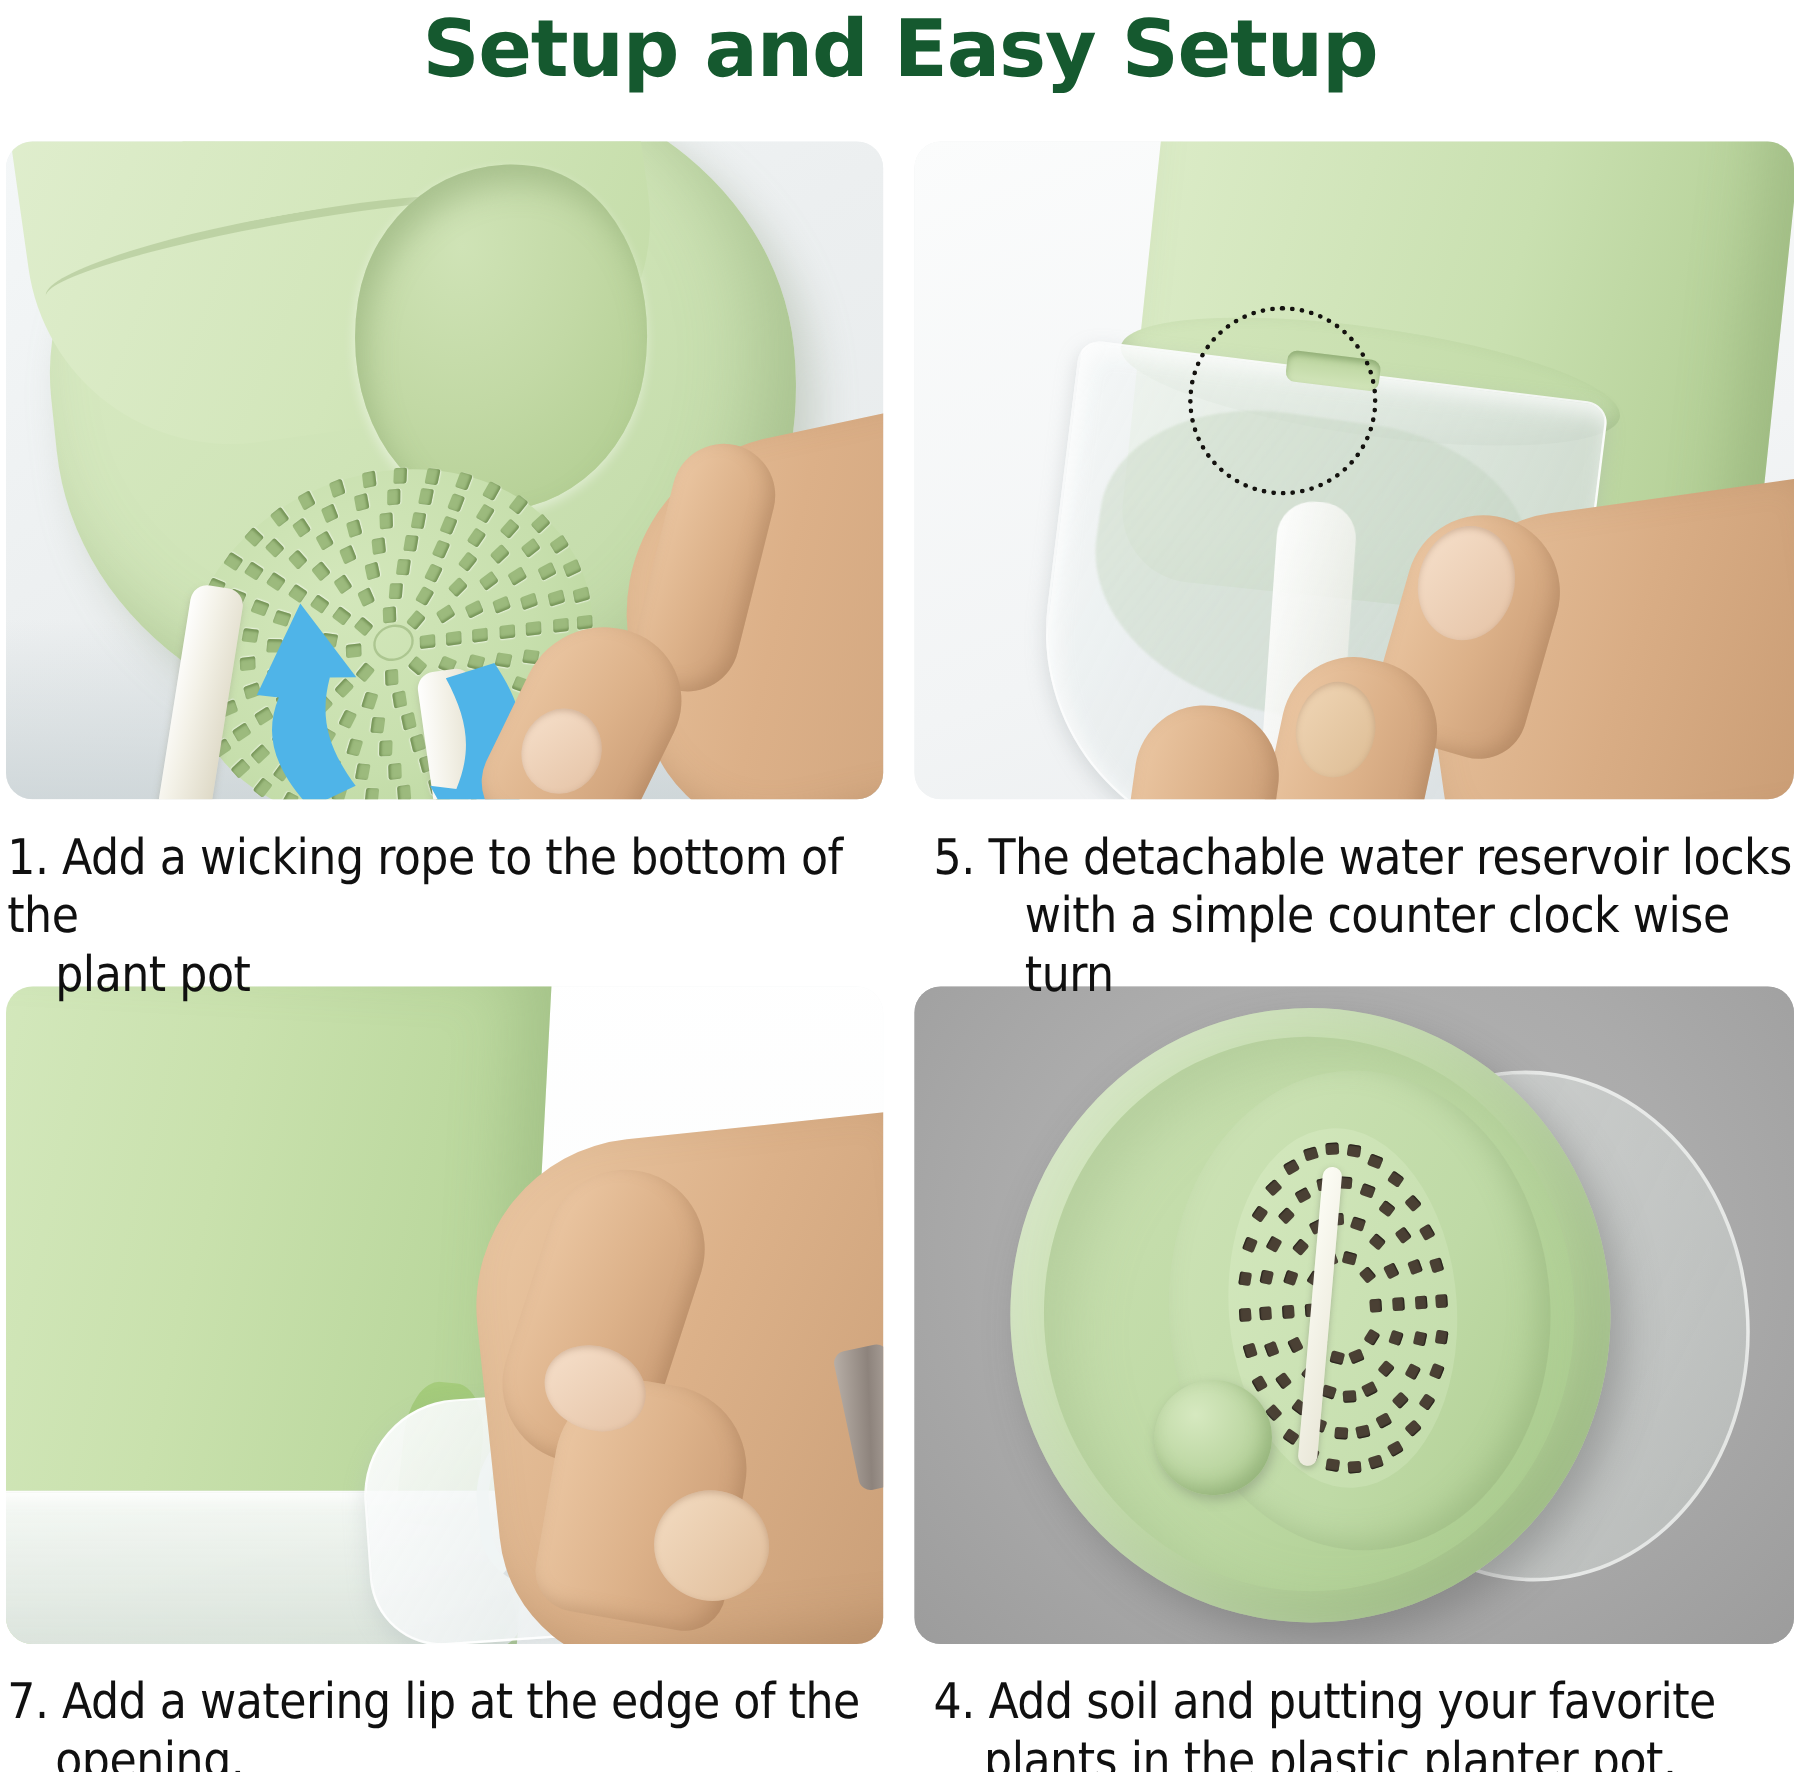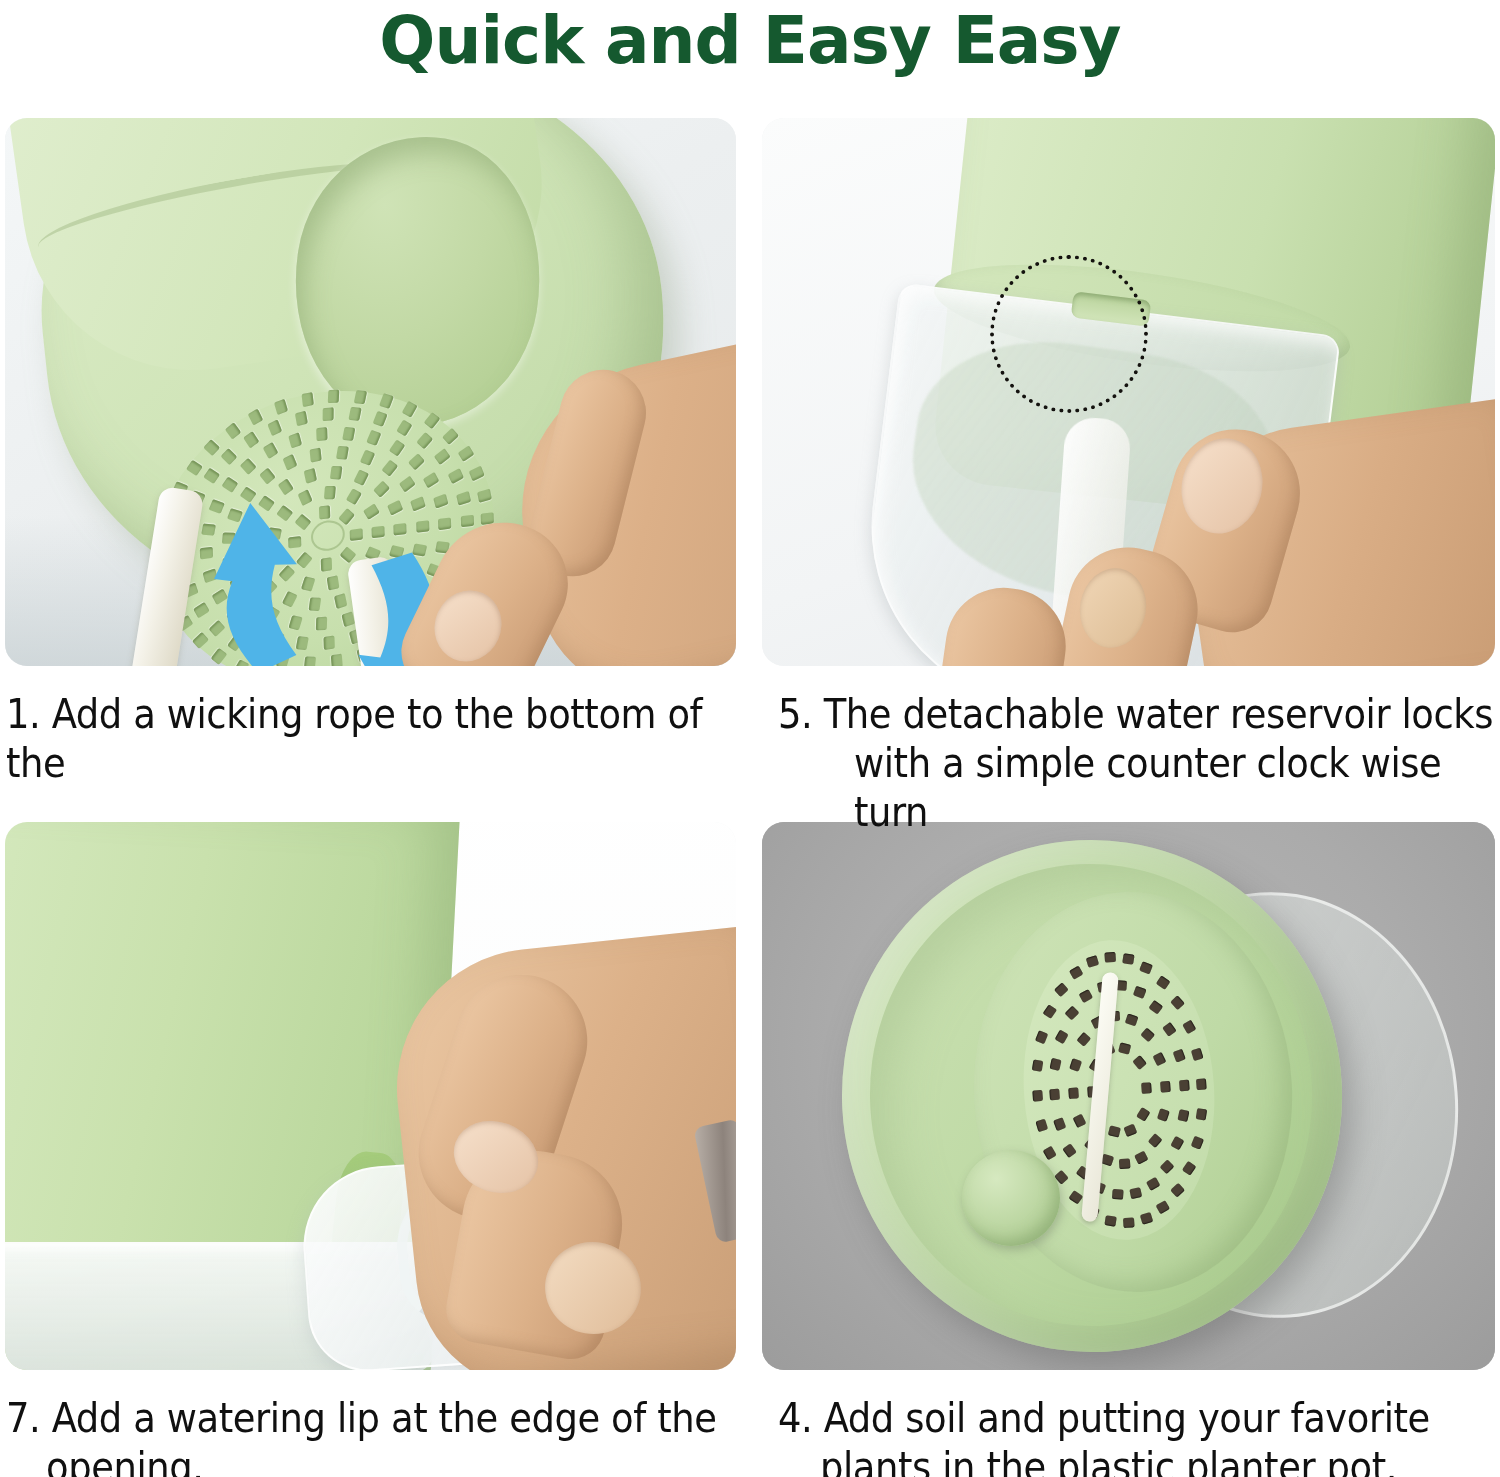--- a/index.html
+++ b/index.html
@@ -313,21 +313,21 @@
     background:radial-gradient(circle at 35% 30%,#d6e9c0,#b6d29b 65%,#a2c487 100%);
     box-shadow:inset -6px -6px 14px rgba(120,150,95,.45),
                2px 4px 10px rgba(100,110,95,.35);
   }
 </style>
 </head>
 <body>
 
 <div class="page">
 
-  <div class="title">Quick and Easy Easy</div>
+  <div class="title">Setup and Easy Setup</div>
 
   <div class="panel" id="panel1">
     <div class="p1-bg"></div>
     <div class="p1-shadowfloor"></div>
     <div class="p1-pot"></div>
     <div class="p1-body"></div>
     <div class="p1-rim"></div>
     <div class="p1-scoop"></div>
 
     <div class="p1-mesh">
@@ -635,20 +635,21 @@
         <div class="hole4" style="left: 153.876px; top: 61.8888px; transform: rotate(411.429deg);"></div>
         <div class="hole4" style="left: 163.609px; top: 87.1633px; transform: rotate(424.286deg);"></div>
         <div class="hole4" style="left: 169.652px; top: 115.338px; transform: rotate(437.143deg);"></div>
       </div>
     <div class="p4-wick"></div>
     <div class="p4-knob"></div>
   </div>
 
   <div class="caption" id="cap1">
     <span>1. Add a wicking rope to the bottom of the</span>
+    <span class="cap-l2">plant pot</span>
   </div>
   <div class="caption" id="cap2">
     <span>5. The detachable water reservoir locks</span>
     <span class="cap-l2">with a simple counter clock wise turn</span>
   </div>
   <div class="caption" id="cap3">
     <span>7. Add a watering lip at the edge of the</span>
     <span class="cap-l2">opening.</span>
   </div>
   <div class="caption" id="cap4">

